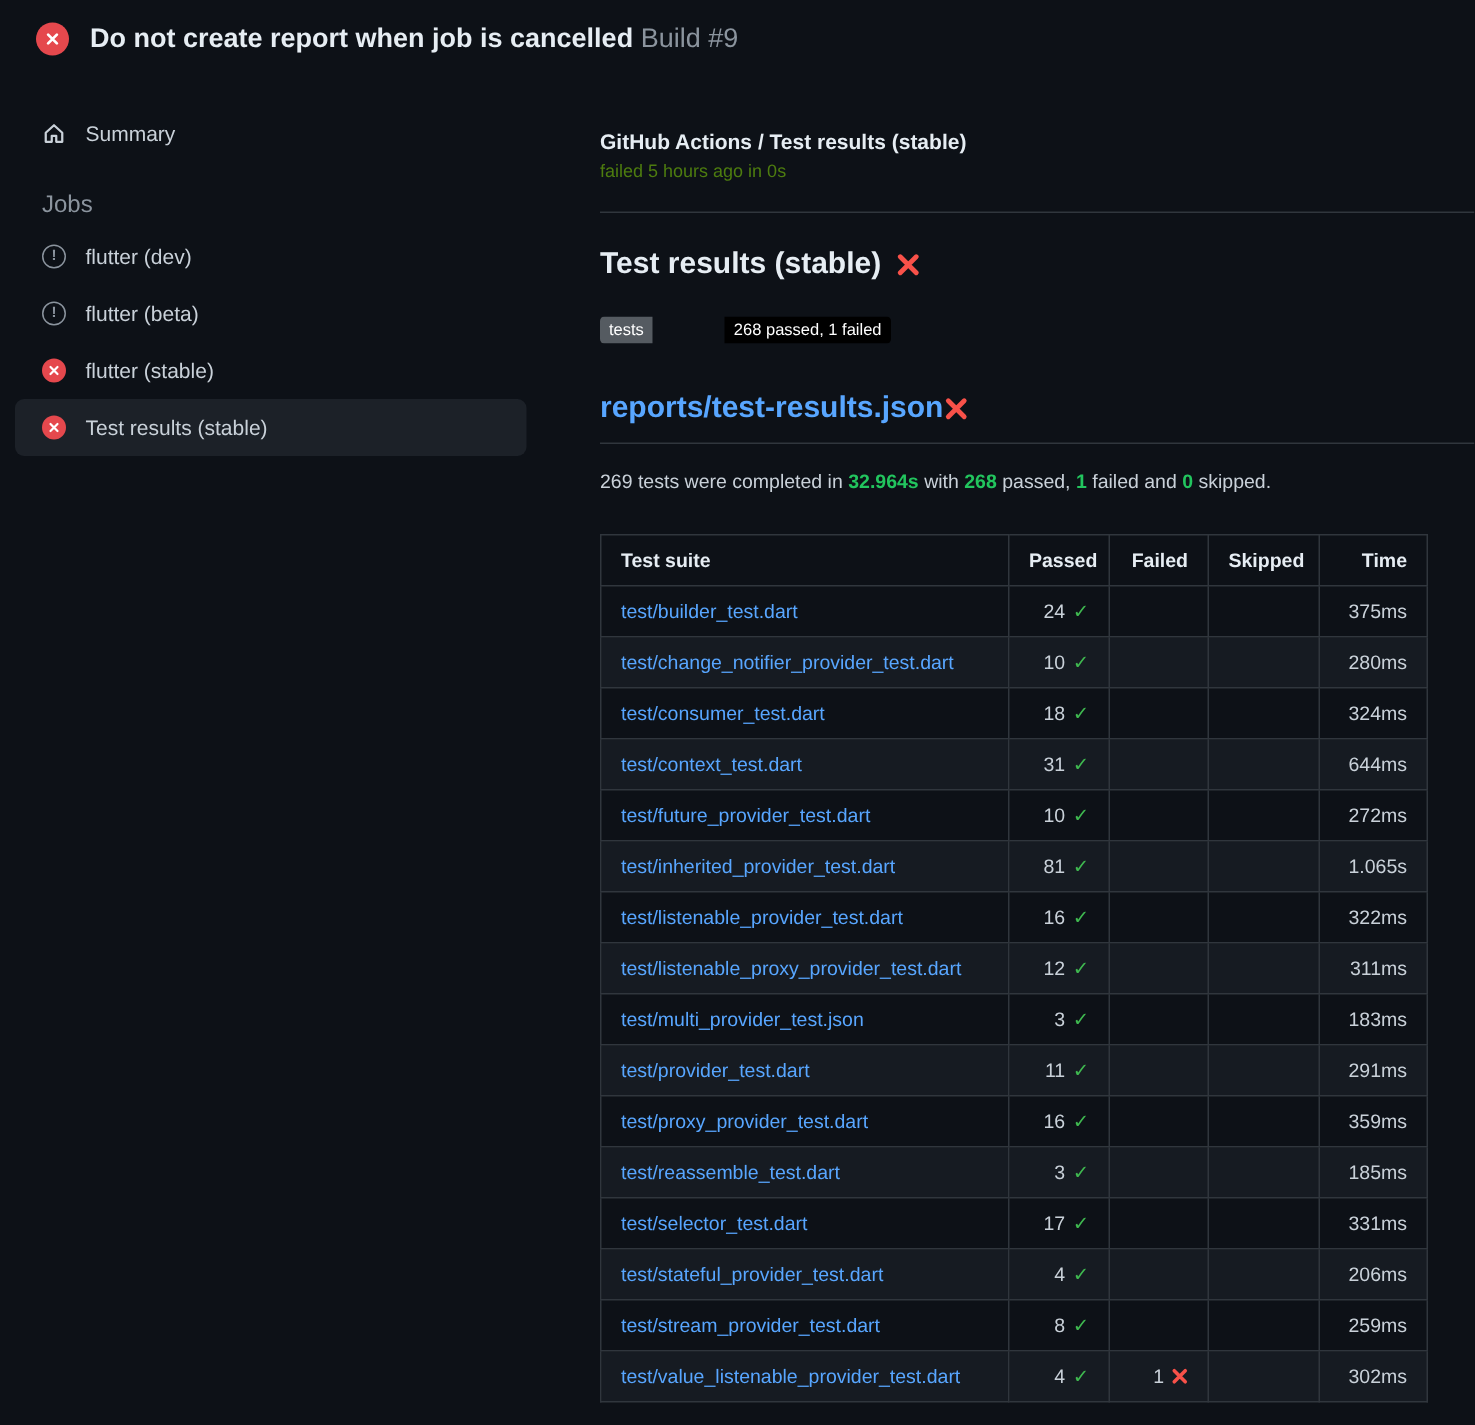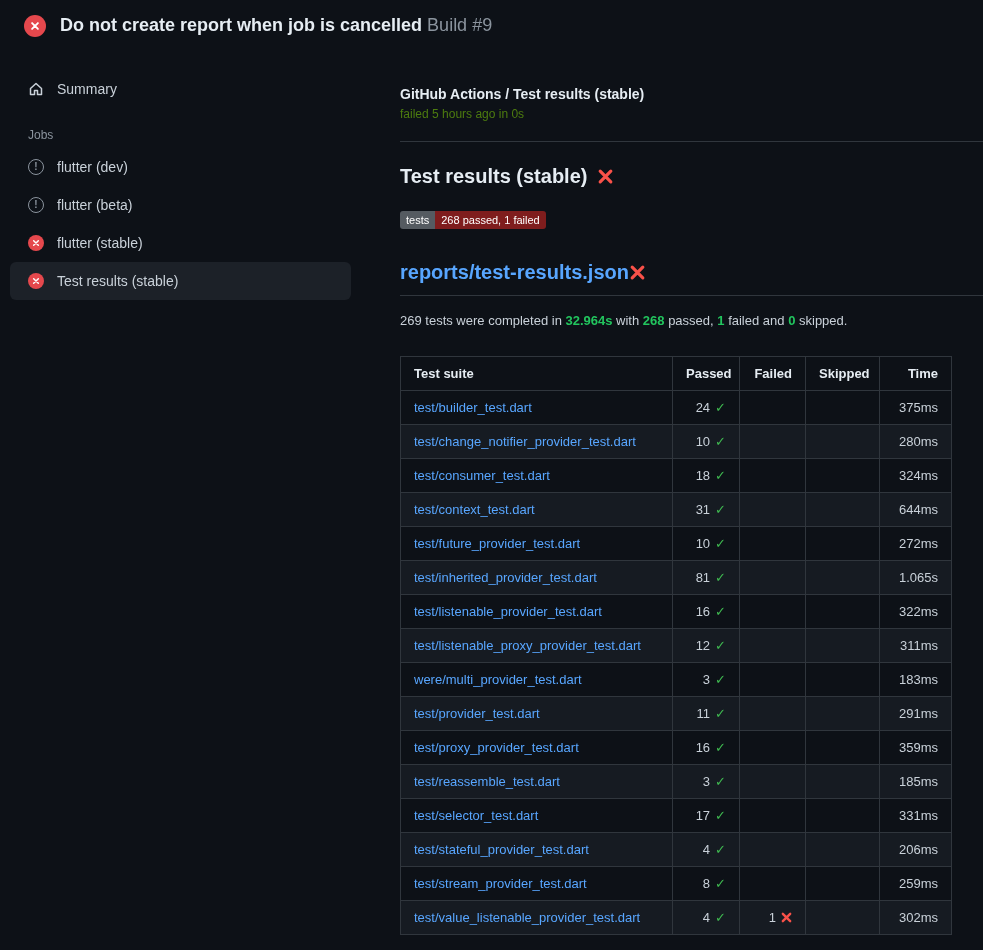--- a/index.html
+++ b/index.html
@@ -21,21 +21,21 @@
   .status-circle.warn { border: 1.5px solid #8b949e; color: #8b949e; font-size: 10px;
                         font-weight: 700; line-height: 1; }
   .status-circle.lg { width: 22px; height: 22px; }
   
   .content { display: flex; align-items: flex-start; }
   aside { width: 376px; flex: none; padding-top: 20px; }
   .side-item { display: flex; align-items: center; gap: 13px; padding: 11px 18px;
                margin: 0 25px 0 10px; border-radius: 6px; font-size: 14px; color: #c9d1d9;
                cursor: pointer; }
   .side-item.selected { background: #1c2128; }
-  .jobs-label { font-size: 12px; color: #8b949e; padding: 20px 0 6px 28px; }
+  .jobs-label { font-size: 16px; color: #8b949e; padding: 20px 0 6px 28px; }
   main { flex: 1; min-width: 0; padding: 36px 0 0 24px; }
   
   .breadcrumb { font-size: 14px; font-weight: 700; color: #e6edf3; }
   .meta { font-size: 12px; color: #4d7c0f; margin-top: 5px; }
   .divider { border: 0; border-top: 1px solid #30363d; margin: 20px 0 0; }
   .section-title { display: flex; align-items: center; gap: 10px; font-size: 20px;
                    font-weight: 700; color: #e6edf3; margin: 23px 0 0; }
   .tests-badge { display: inline-flex; margin-top: 23px; font-size: 11px; line-height: 18px;
                  border-radius: 3px; overflow: hidden; color: #fff; justify-content: center; }
   .badge-label { background: #555b61; padding: 0 6px; }
@@ -122,21 +122,21 @@
 
     <h2 class="section-title">
       <span>Test results (stable)</span>
       <svg class="x-icon" viewBox="0 0 16 16" width="17" height="17">
         <path d="M3 3 L13 13 M13 3 L3 13" stroke="#f85149" stroke-width="3" stroke-linecap="round" fill="none"></path>
       </svg>
     </h2>
 
     <div class="tests-badge">
       <span class="badge-label" style="background: rgb(85, 91, 97);">tests</span>
-      <span class="badge-value" style="background: #7f1d1d;">268 passed, 1 failed</span>
+      <span class="badge-value" style="background: #000000; margin-left: 48px;">268 passed, 1 failed</span>
     </div>
 
     <h2 class="report-title">
       <a href="#">reports/test-results.json</a>
       <svg class="x-icon" viewBox="0 0 16 16" width="17" height="17">
         <path d="M3 3 L13 13 M13 3 L3 13" stroke="#f85149" stroke-width="3" stroke-linecap="round" fill="none"></path>
       </svg>
     </h2>
 
     <p class="summary-line"><span>269 tests were completed in </span><b>32.964s</b><span> with </span><b>268</b><span> passed, </span><b>1</b><span> failed and </span><b>0</b><span> skipped.</span></p>
@@ -209,21 +209,21 @@
             <td class="num">322ms</td>
           </tr>
           <tr>
             <td><a href="#">test/listenable_proxy_provider_test.dart</a></td>
             <td class="num"><span>12</span><span class="check">✓</span></td>
             <td class="num"></td>
             <td class="num"></td>
             <td class="num">311ms</td>
           </tr>
           <tr>
-            <td><a href="#">were/multi_provider_test.dart</a></td>
+            <td><a href="#">test/multi_provider_test.json</a></td>
             <td class="num"><span>3</span><span class="check">✓</span></td>
             <td class="num"></td>
             <td class="num"></td>
             <td class="num">183ms</td>
           </tr>
           <tr>
             <td><a href="#">test/provider_test.dart</a></td>
             <td class="num"><span>11</span><span class="check">✓</span></td>
             <td class="num"></td>
             <td class="num"></td>

